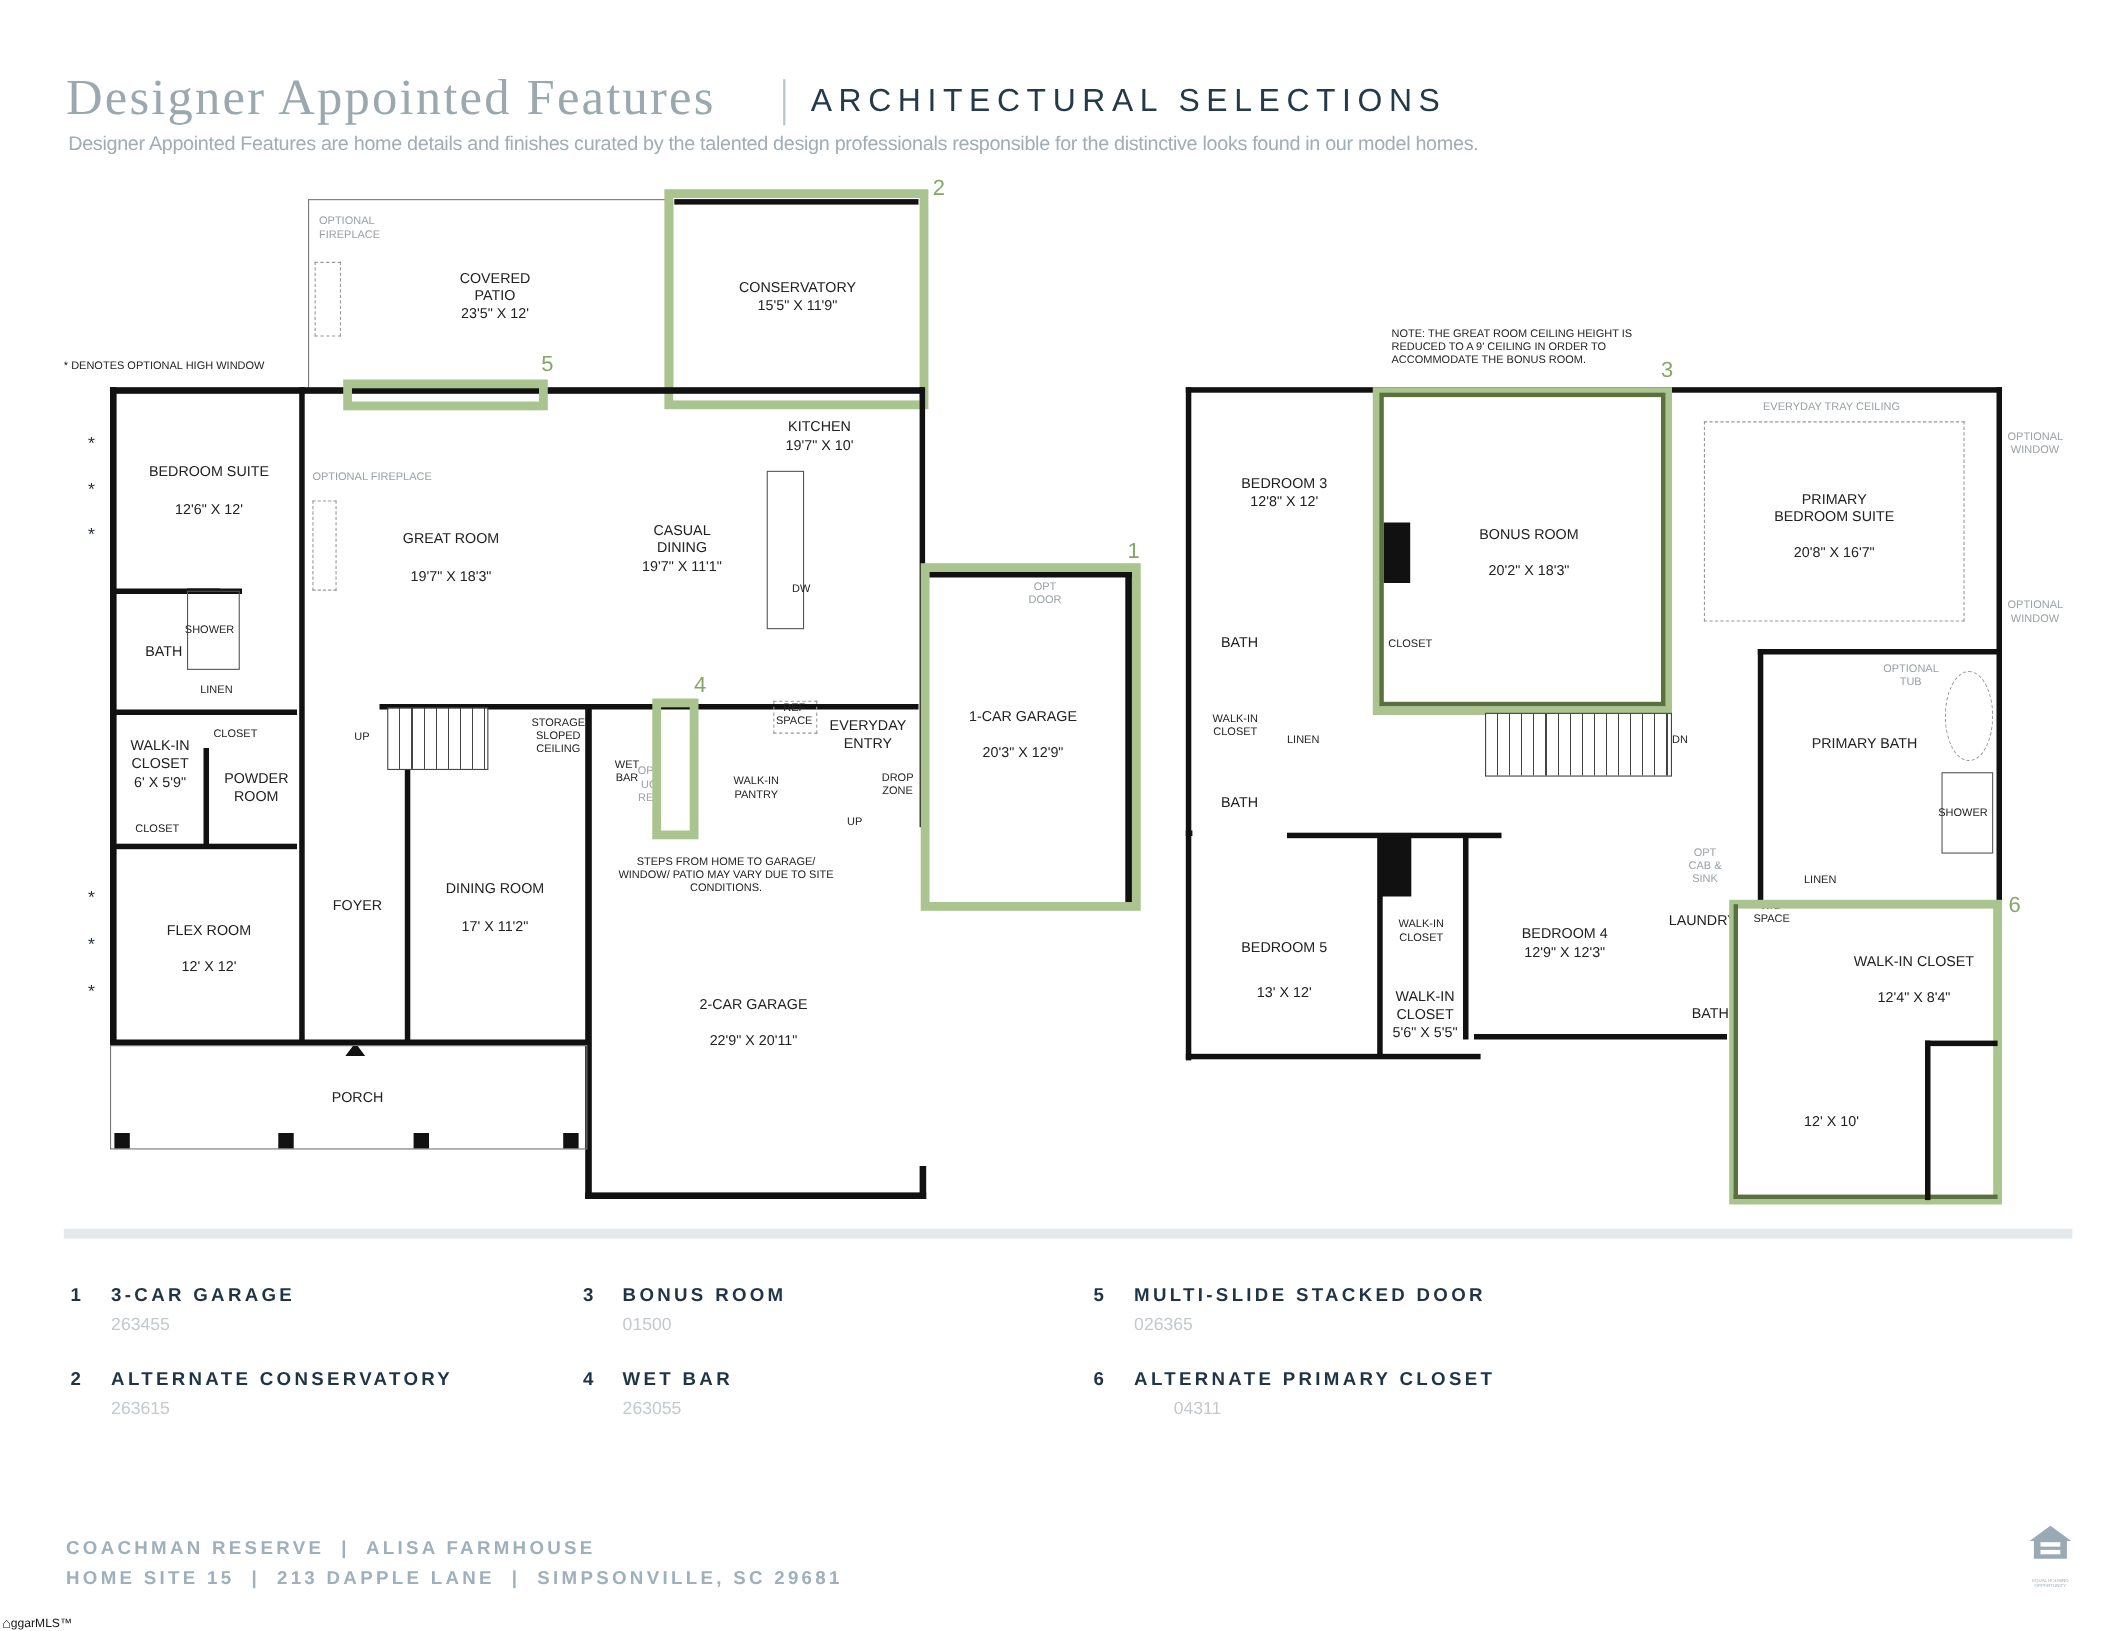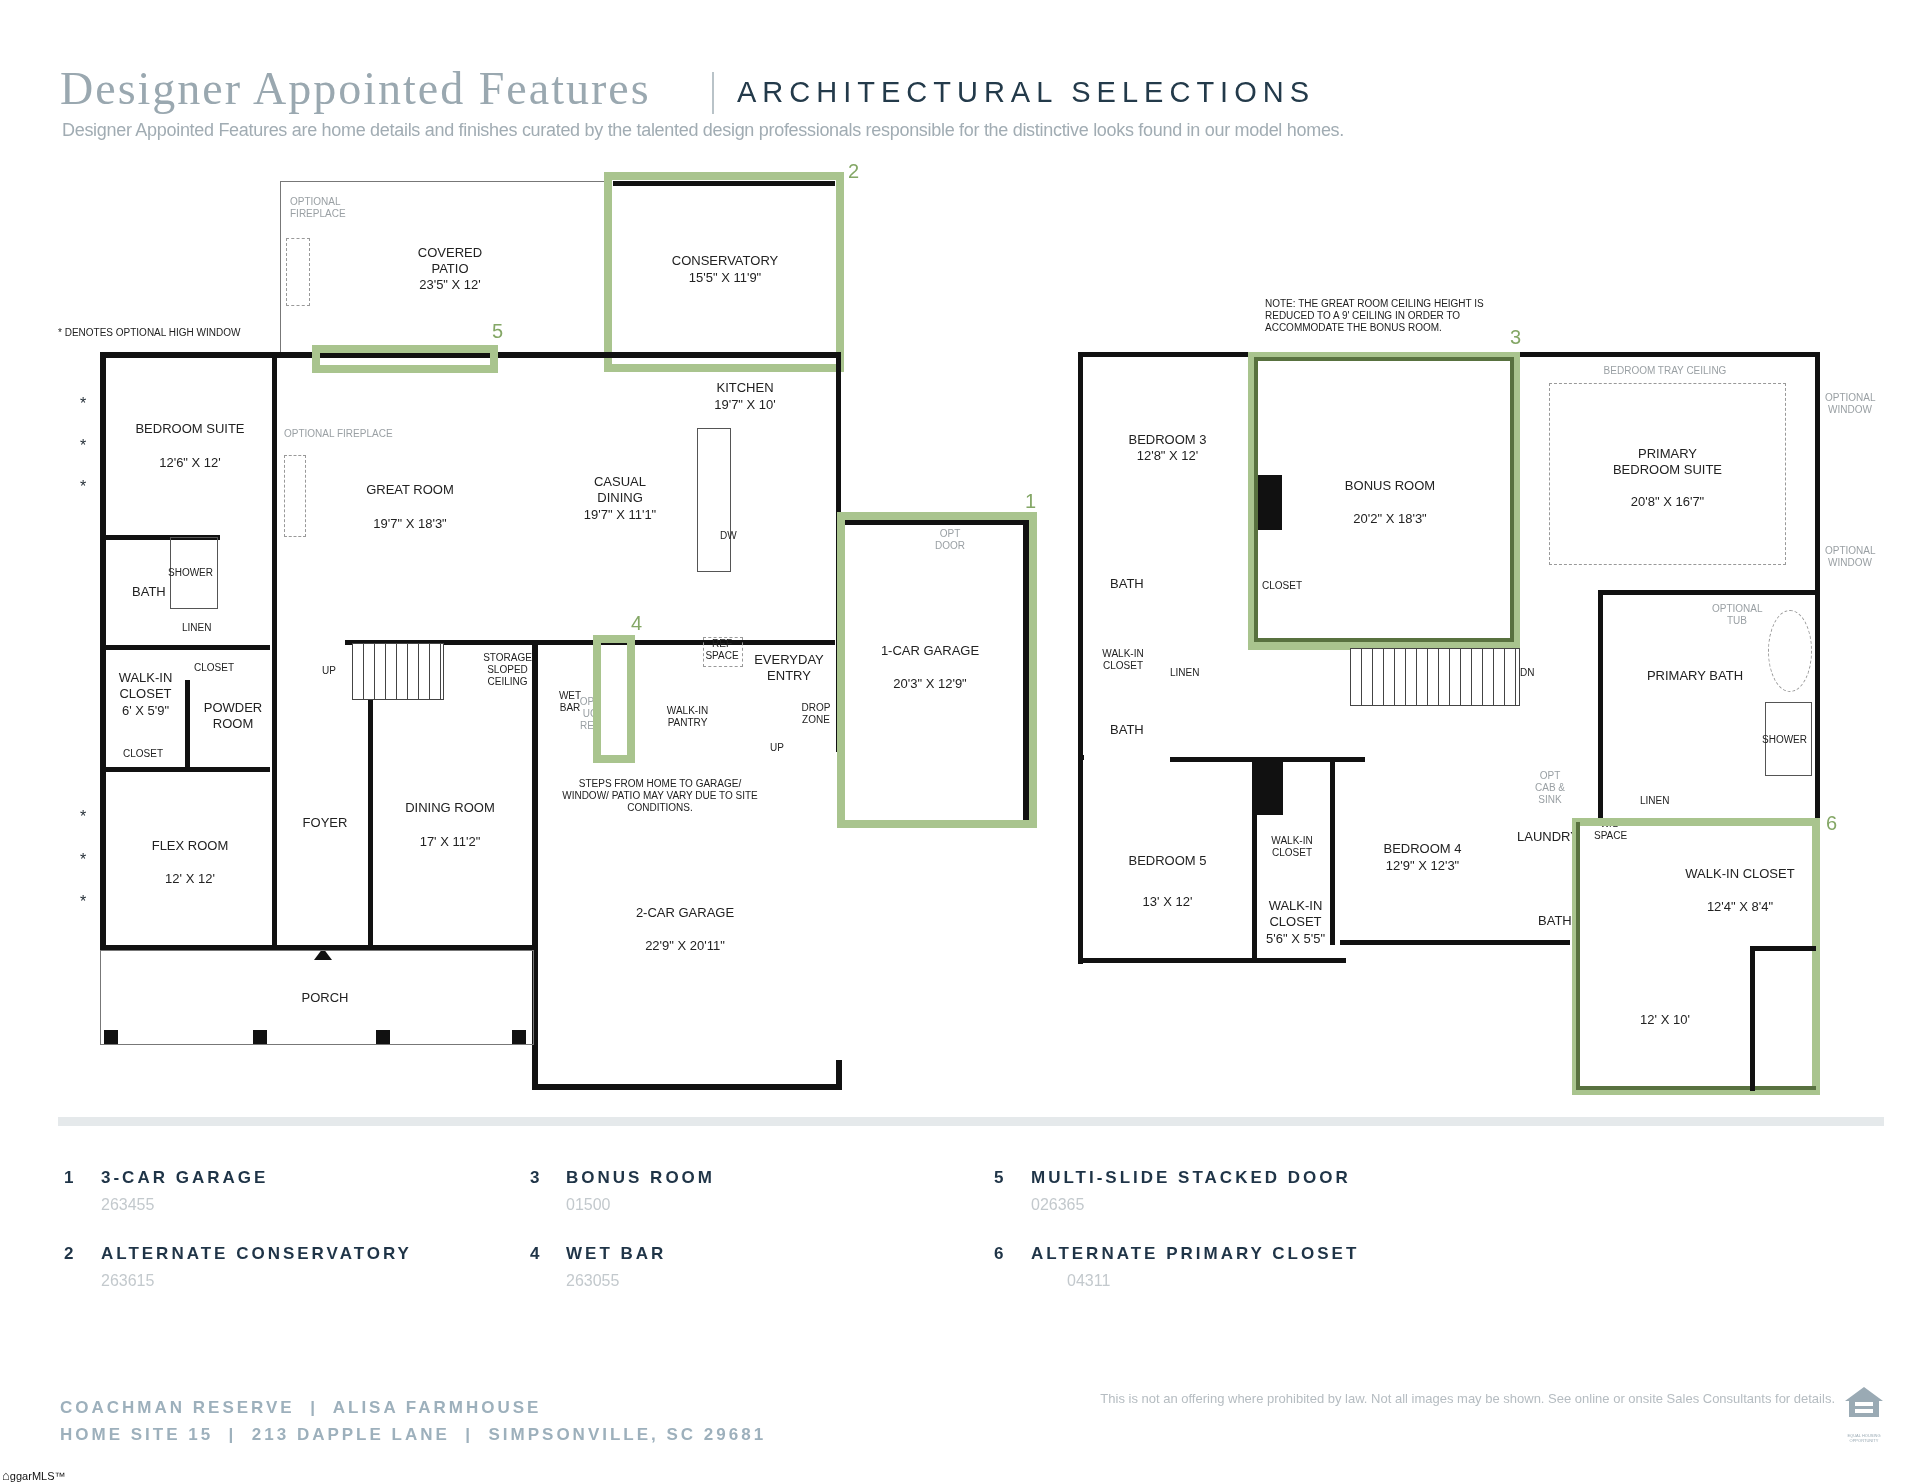--- a/index.html
+++ b/index.html
@@ -167,21 +167,21 @@
   <div class="hl-inner" style="left:1254px; top:357px; width:260px; height:285px;"></div>
   <div class="wall" style="left:1258px; top:475px; width:24px; height:55px;"></div>
   <div class="abs plan-small" style="left:1262px; top:580px;">CLOSET</div>
   <div class="abs plan-label" style="left:1330px; top:478px; width:120px;">BONUS ROOM</div>
   <div class="abs plan-label" style="left:1330px; top:511px; width:120px;">20'2" X 18'3"</div>
   <div class="hl-num" style="left:1510px; top:326px;">3</div>
 
   <div class="stair" style="left:1350px; top:648px; width:168px; height:56px;"></div>
   <div class="abs plan-small" style="left:1520px; top:667px;">DN</div>
 
-  <div class="abs plan-grey" style="left:1595px; top:365px; width:140px;">BEDROOM TRAY CEILING</div>
+  <div class="abs plan-grey" style="left:1595px; top:365px; width:140px;">EVERYDAY TRAY CEILING</div>
   <div class="dash" style="left:1549px; top:383px; width:235px; height:180px;"></div>
   <div class="abs plan-label" style="left:1610px; top:446px; width:115px;">PRIMARY BEDROOM SUITE</div>
   <div class="abs plan-label" style="left:1610px; top:494px; width:115px;">20'8" X 16'7"</div>
   <div class="abs plan-grey" style="left:1825px; top:392px; width:50px;">OPTIONAL WINDOW</div>
   <div class="abs plan-grey" style="left:1825px; top:545px; width:50px;">OPTIONAL WINDOW</div>
   <div class="abs plan-grey" style="left:1712px; top:603px; width:50px;">OPTIONAL TUB</div>
   <div class="dash" style="left:1768px; top:610px; width:42px; height:80px; border-radius:50%;"></div>
   <div class="abs plan-label" style="left:1645px; top:668px; width:100px;">PRIMARY BATH</div>
   <div class="thin" style="left:1765px; top:702px; width:45px; height:72px;"></div>
   <div class="abs plan-small" style="left:1762px; top:734px;">SHOWER</div>
@@ -236,21 +236,20 @@
 
   <div class="abs item-num" style="left:994px; top:1244px;">6</div>
   <div class="abs item-title" style="left:1031px; top:1244px;">ALTERNATE PRIMARY CLOSET</div>
   <div class="abs item-code" style="left:1031px; top:1272px;margin-left:36px;">04311</div>
 </div>
 
 <div class="abs footer-caps" style="left:60px; top:1398px; white-space:pre;">COACHMAN RESERVE  |  ALISA FARMHOUSE</div>
 <div class="abs footer-caps" style="left:60px; top:1425px; white-space:pre;">HOME SITE 15  |  213 DAPPLE LANE  |  SIMPSONVILLE, SC 29681</div>
 
 <div class="abs disclaimer" style="left:900px; top:1390px; width:935px;">
-  <div>This is not an offering where prohibited by law. Not all images may be shown. See online or onsite Sales Consultants for details.</div>
 </div>
 
 <div class="abs" style="left:1842px; top:1385px; width:44px; height:44px;">
   <svg width="44" height="44" viewBox="0 0 44 44">
     <polygon points="22,2 3,16 7,16 7,32 37,32 37,16 41,16" fill="#9aaab4"></polygon>
     <rect x="13" y="17" width="18" height="4" fill="#fff"></rect>
     <rect x="13" y="24" width="18" height="4" fill="#fff"></rect>
   </svg>
   <div style="font-size:4px; color:#9aaab4; text-align:center; line-height:5px;">EQUAL HOUSING OPPORTUNITY</div>
 </div>

